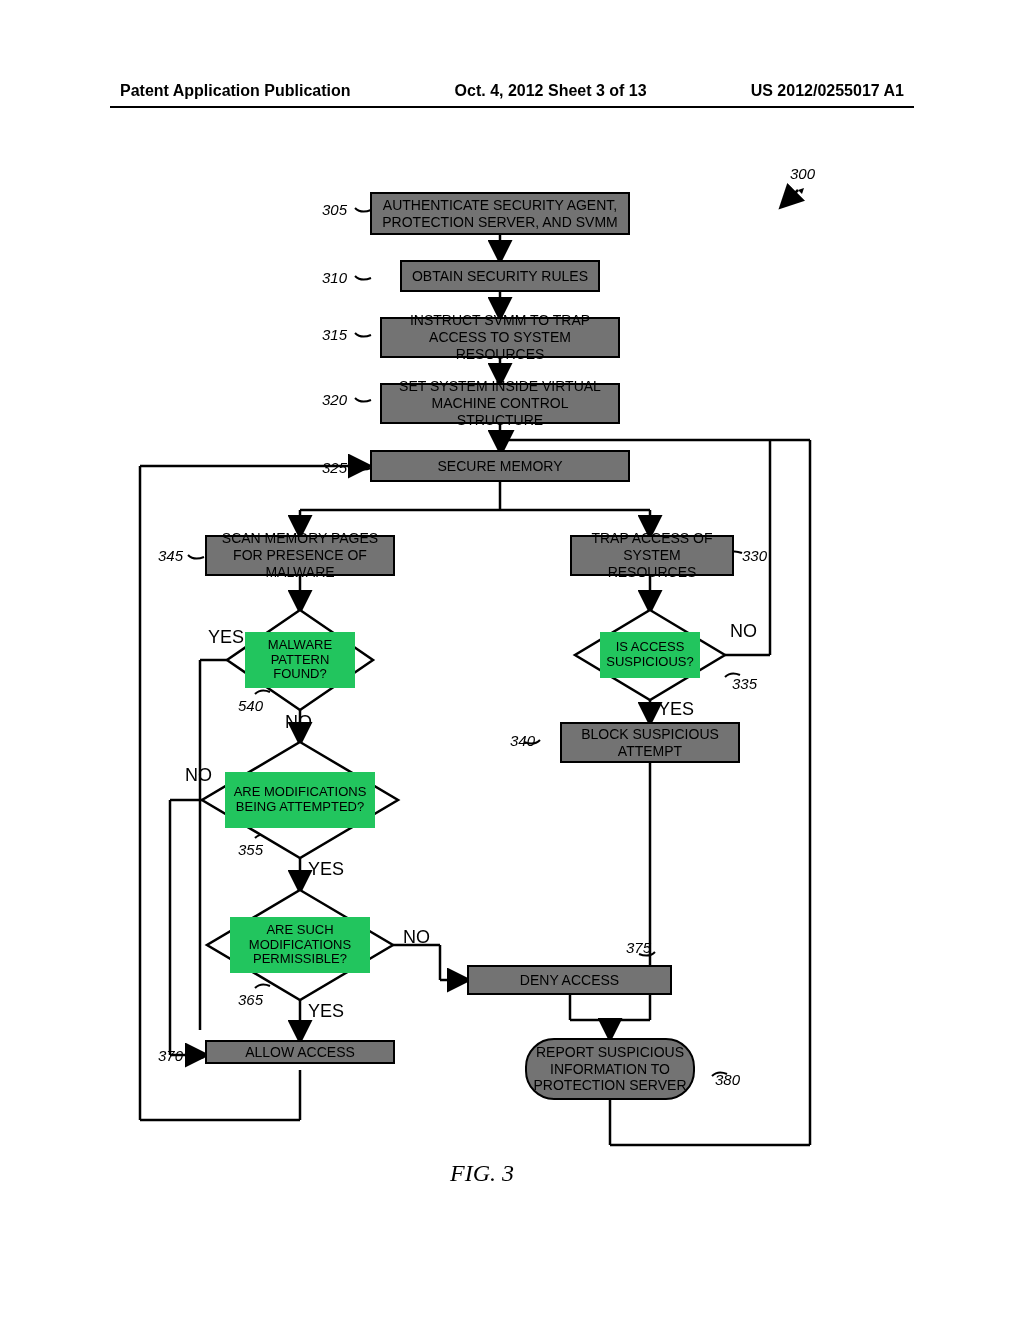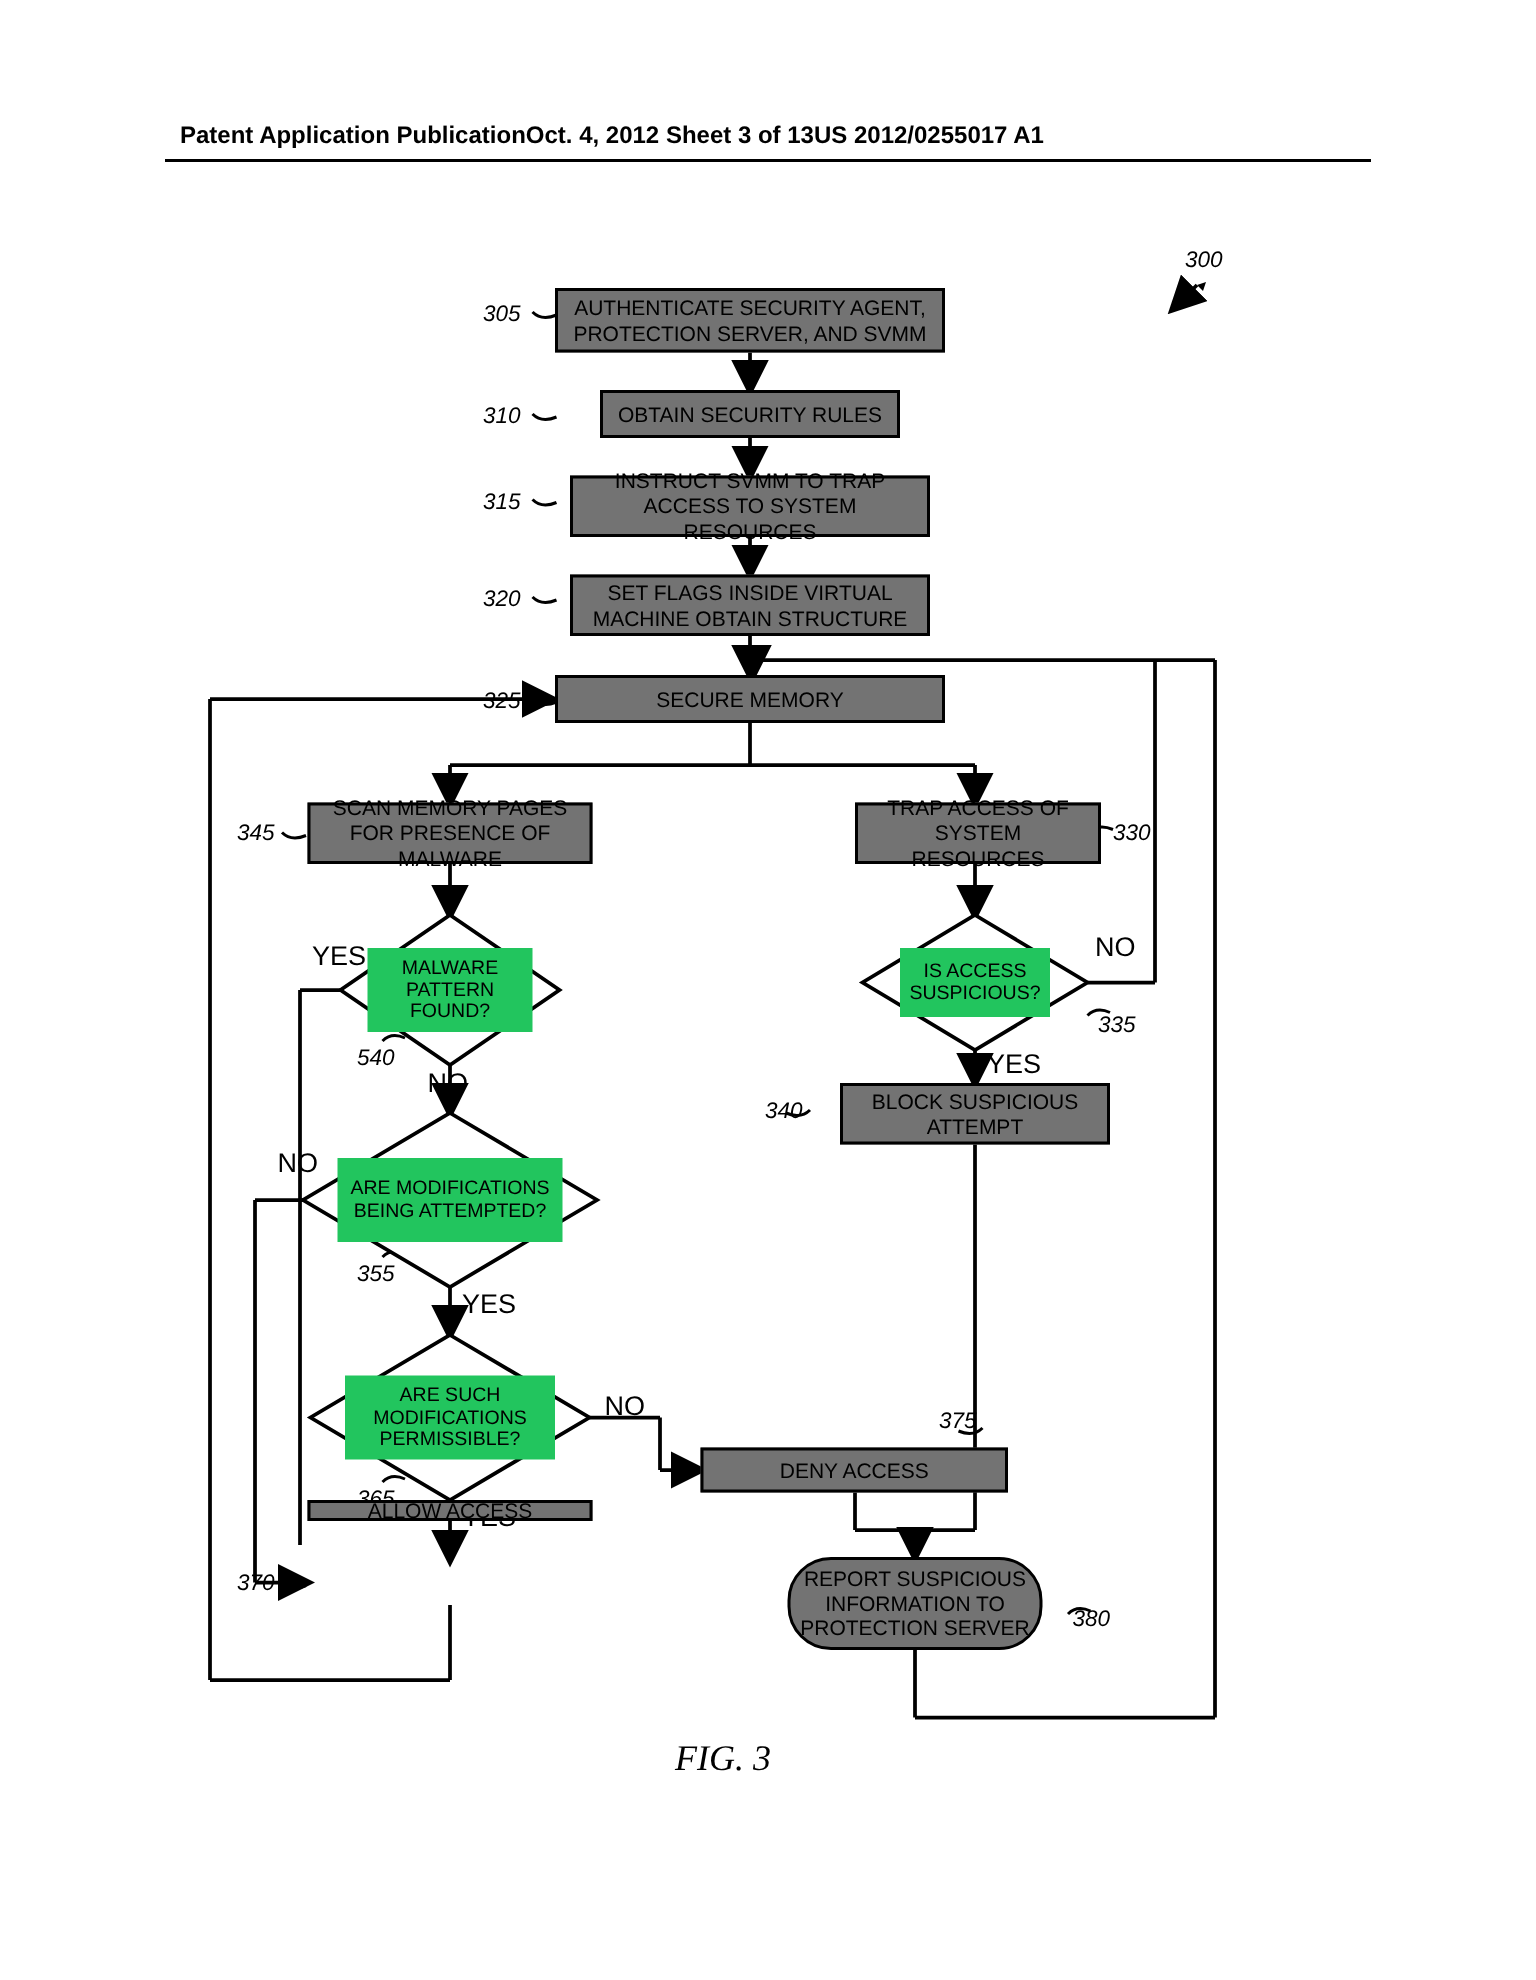--- a/index.html
+++ b/index.html
@@ -9,20 +9,21 @@
     height: 1320px;
     background: #fff;
     position: relative;
   }
   .header {
     position: absolute;
     top: 82px;
     left: 0;
     right: 0;
     display: flex;
+    justify-content: space-between;
     padding: 0 120px 0 120px;
     font-size: 16px;
     font-weight: bold;
   }
   .header-center { font-weight: bold; }
   .header-right { font-weight: bold; }
   .hr {
     position: absolute;
     top: 106px;
     left: 110px;
@@ -217,21 +218,21 @@
     <span>OBTAIN SECURITY RULES</span>
   </div>
   <div class="ref" style="left:212px; top:110px;">310</div>
 
   <div class="box" style="left:270px; top:157px; width:240px; height:41px;">
     <span>INSTRUCT SVMM TO TRAP ACCESS TO SYSTEM RESOURCES</span>
   </div>
   <div class="ref" style="left:212px; top:167px;">315</div>
 
   <div class="box" style="left:270px; top:223px; width:240px; height:41px;">
-    <span>SET FLAGS INSIDE VIRTUAL MACHINE OBTAIN STRUCTURE</span>
+    <span>SET SYSTEM INSIDE VIRTUAL MACHINE CONTROL STRUCTURE</span>
   </div>
   <div class="ref" style="left:212px; top:232px;">320</div>
 
   <div class="box" style="left:260px; top:290px; width:260px; height:32px;">
     <span>SECURE MEMORY</span>
   </div>
   <div class="ref" style="left:212px; top:300px;">325</div>
 
   <div class="box" style="left:95px; top:375px; width:190px; height:41px;">
     <span>SCAN MEMORY PAGES FOR PRESENCE OF MALWARE</span>
@@ -274,21 +275,21 @@
   </div>
   <div class="label" style="left:293px; top:768px;">NO</div>
   <div class="label" style="left:198px; top:842px;">YES</div>
   <div class="ref" style="left:128px; top:832px;">365</div>
 
   <div class="box" style="left:357px; top:805px; width:205px; height:30px;">
     <span>DENY ACCESS</span>
   </div>
   <div class="ref" style="left:516px; top:780px;">375</div>
 
-  <div class="box" style="left:95px; top:840px; width:190px; height:14px;align-items:center;">
+  <div class="box" style="left:95px; top:880px; width:190px; height:24px;align-items:center;">
     <span>ALLOW ACCESS</span>
   </div>
   <div class="ref" style="left:48px; top:888px;">370</div>
 
   <div class="box" style="left:415px; top:878px; width:170px; height:62px;border-radius:29px;">
     <span>REPORT SUSPICIOUS INFORMATION TO PROTECTION SERVER</span>
   </div>
   <div class="ref" style="left:605px; top:912px;">380</div>
 
   <div class="fig-caption" style="left:340px; top:1000px;">FIG. 3</div>

